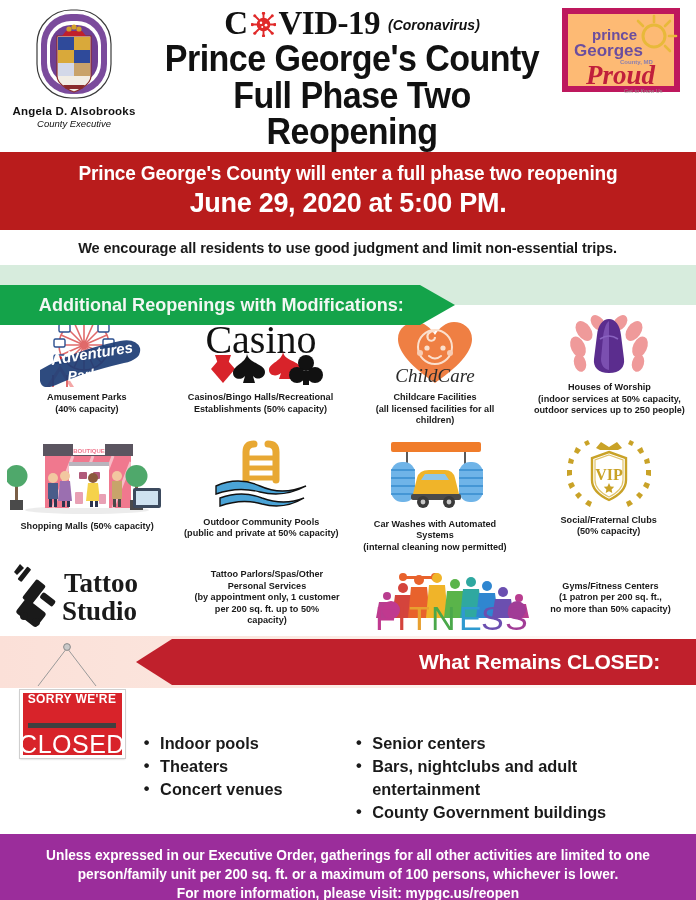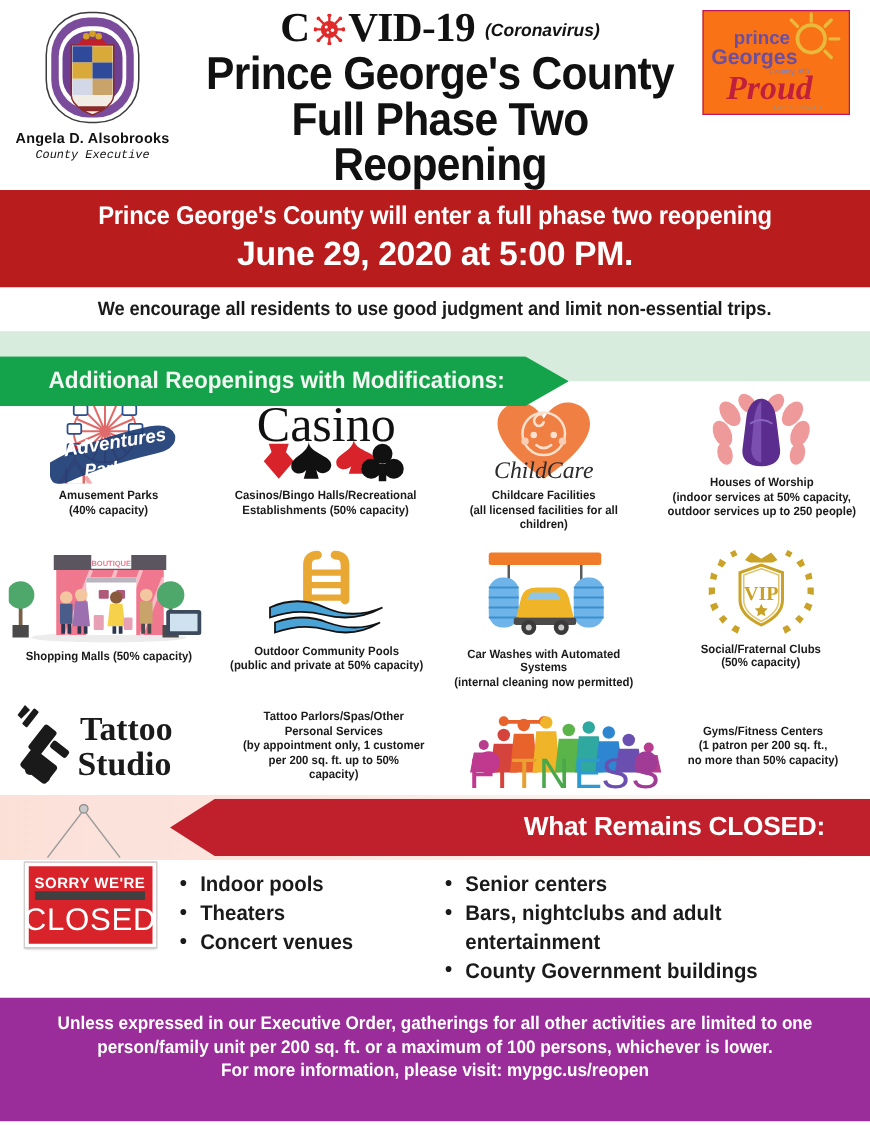--- a/index.html
+++ b/index.html
@@ -23,21 +23,21 @@
     width:148px; padding-top:6px;
     display:flex; flex-direction:column; align-items:center;
   }
   .seal { width:82px; height:96px; }
   .exec-name {
     font-family:Liberation Sans, sans-serif;
     font-size:11.5px; font-weight:bold; color:#111;
     margin-top:3px; letter-spacing:.2px;
   }
   .exec-title {
-    font-family:Liberation Mono, monospace;
+    font-family:Liberation Sans, sans-serif;
     font-size:9.5px; font-style:italic; color:#111;
     margin-top:1px;
   }
   .title-block {
     flex:1; padding-top:6px; text-align:center;
   }
   .covid-line {
     display:flex; align-items:baseline; justify-content:center;
     gap:2px; height:34px;
   }
@@ -62,22 +62,22 @@
     transform:scaleX(0.92);
     letter-spacing:-0.6px;
     margin-top:1px;
   }
   .proud-block {
     width:140px; padding:8px 10px 0 0;
     display:flex; justify-content:center;
   }
   .proud-logo {
     width:118px; height:84px;
-    border:1px solid #be185d;
-    position:relative; background:#f97316;
+    border:6px solid #be185d;
+    position:relative; background:#fdba74;
   }
 
   
   .purple-banner {
     background:#b91c1c; width:100%;
     padding:9px 4px 11px;
     text-align:center;
   }
   .pb-line1 {
     font-family:"Liberation Sans Narrow","Liberation Sans",sans-serif;
@@ -169,29 +169,29 @@
     width:105px; height:68px;
     background:#d8232a; border:3px solid #ffffff;
     outline:1px solid #cfcfcf;
     display:flex; flex-direction:column;
     align-items:center; justify-content:center;
     box-shadow:0 1px 2px rgba(0,0,0,.25);
   }
   .sorry {
     font-family:"Liberation Sans", sans-serif;
     font-weight:bold; font-size:12px; color:#fff;
-    letter-spacing:.4px; border-bottom:7px solid #404040;
-    padding-bottom:0;
+    letter-spacing:.4px; border-bottom:5px solid #404040;
+    padding-bottom:17px;
   }
   .closedword {
     font-family:"Liberation Sans", sans-serif;
     font-weight:normal; font-size:25px; color:#fff;
     letter-spacing:.5px; margin-top:3px; line-height:26px;
   }
-  .closed-lists { flex:1; display:flex; gap:20px; padding-top:6px;}
+  .closed-lists { flex:1; display:flex; gap:20px; padding-top:6px;margin-top:36px;}
   .clist { list-style:none; }
   .clist li {
     font-family:"Liberation Sans Narrow","Liberation Sans",sans-serif;
     font-weight:bold; font-size:17px; line-height:23px;
     color:#1a1a1a; position:relative; padding-left:17px;
     transform:scaleX(0.96);
   }
   .clist li::before {
     content:"\2022"; position:absolute; left:0; top:-1px;
     font-size:17px; color:#1a1a1a;

